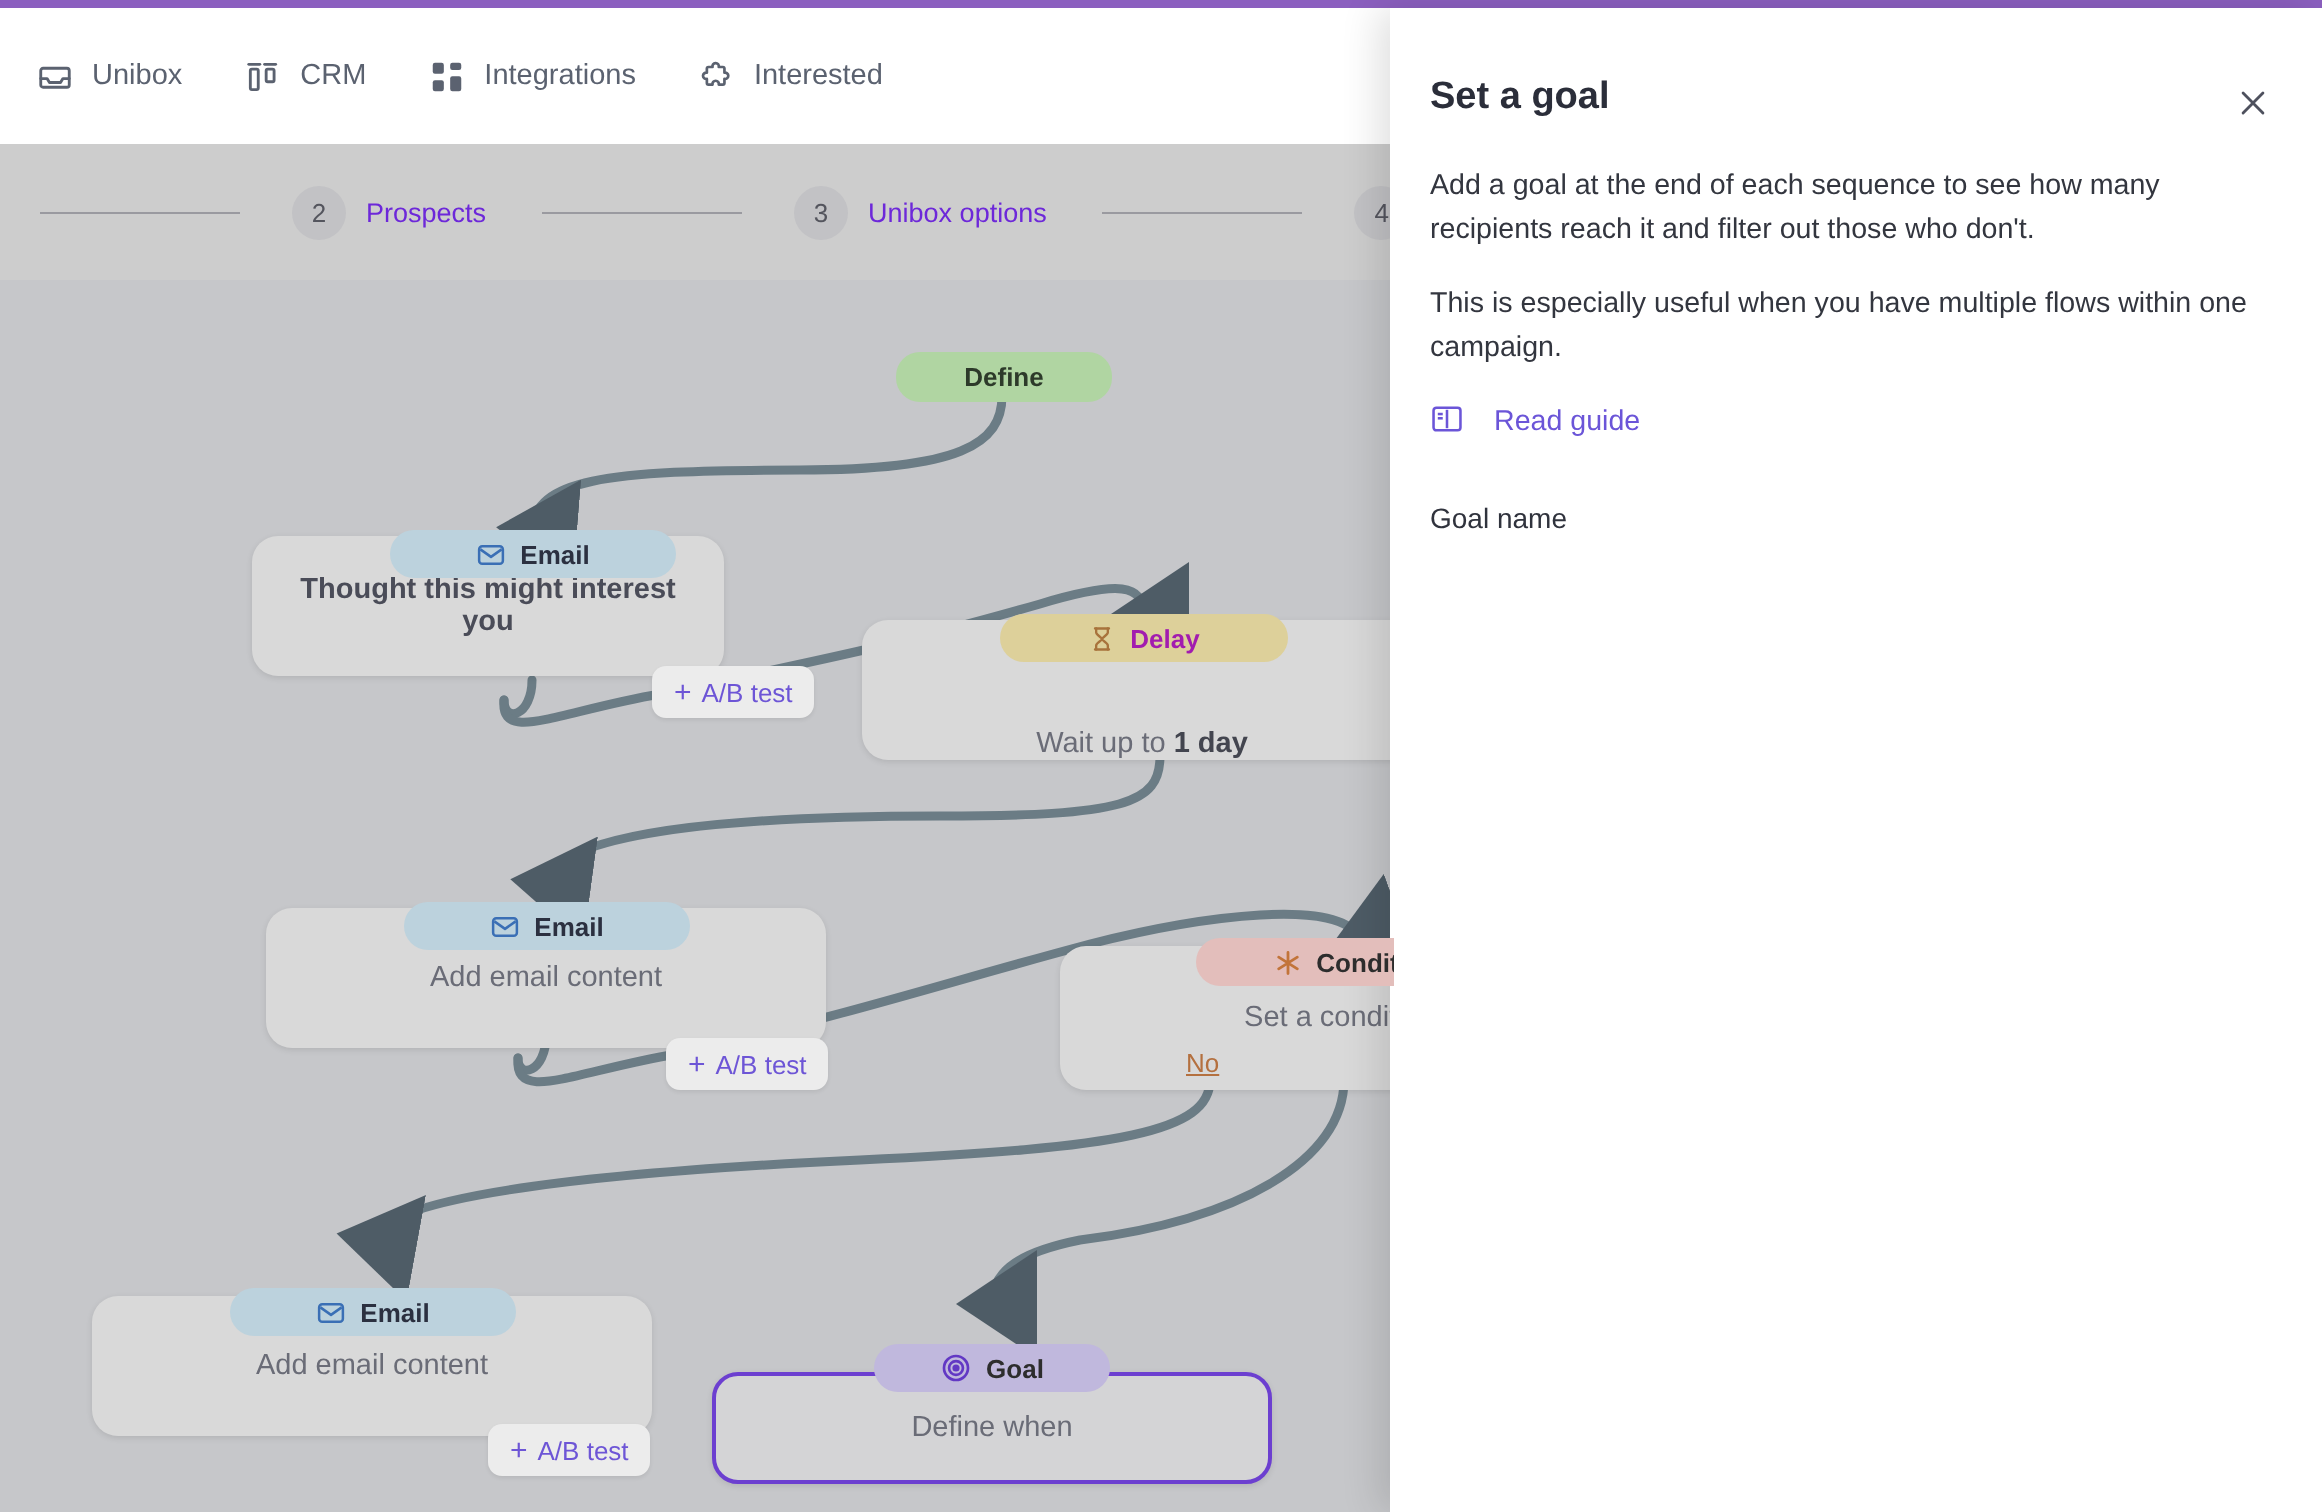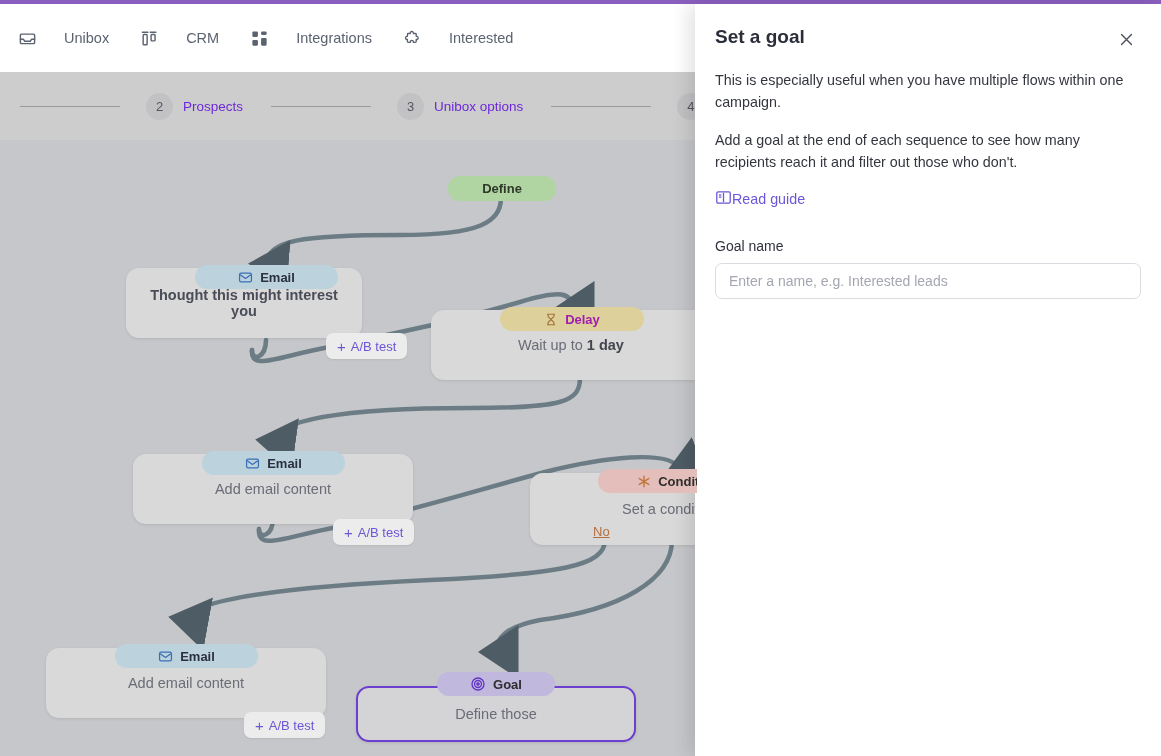--- a/index.html
+++ b/index.html
@@ -22,21 +22,21 @@
   }
 
   
   .app-header {
     position: absolute; left: 0; top: 4px; width: 697px; height: 68px;
     background: #ffffff;
     display: flex; align-items: center;
     padding-left: 18px;
   }
   .nav-item {
-    display: flex; align-items: center; gap: 27px;
+    display: flex; align-items: center; gap: 9px;
     margin-right: 31px;
     color: #5b6270;
     font-size: 14.5px;
     cursor: pointer;
     white-space: nowrap;
   }
   .nav-item .ico { display: flex; align-items: center; justify-content: center; width: 19px; height: 19px; }
   .nav-item .ico svg { display: block; }
 
   
@@ -116,36 +116,36 @@
     z-index: 4;
   }
 
   .node.goalnode { border: 2px solid #6c3fd0; background:#d4d4d6; }
 
   
   .panel {
     position: absolute; right: 0; top: 4px; width: 466px; height: 752px;
     background: #ffffff;
     box-shadow: -6px 0 18px rgba(0,0,0,0.12);
-    padding: 20px 20px 0 20px;
+    padding: 32px 20px 0 20px;
   }
   .panel-head { display: flex; align-items: flex-start; justify-content: space-between; }
   .panel-title { font-size: 19px; font-weight: bold; color: #2b2e3a; line-height: 1.2; padding-top:2px;}
   .close-btn {
     width: 30px; height: 30px; display: flex; align-items: center; justify-content: center;
     cursor: pointer; color: #5a5d6b; border-radius: 5px;
   }
   .panel-para {
     margin-top: 17px;
     font-size: 14.3px; color: #33363f; line-height: 1.52;
   }
   .panel-para.second { margin-top: 16px; }
   .read-guide {
     margin-top: 15px;
-    display: flex; align-items: center; gap: 0;
+    display: flex; align-items: center; gap: 15px;
     color: #6b55d8; font-size: 14.3px; cursor: pointer;
   }
   .field-label {
     margin-top: 29px;
     font-size: 14px; color: #30333d;
   }
   .goal-input {
     margin-top: 9px;
     width: 100%; height: 36px;
     border: 1px solid #dadce2; border-radius: 7px;
@@ -274,21 +274,21 @@
           <path d="M3.5 7.5 L12 13.5 L20.5 7.5"></path>
         </svg>
       </span>
       <span>Email</span>
     </div>
     <div class="abtest" style="left:326px; top:193px;">
       <span class="plus">+</span>
       <span>A/B test</span>
     </div>
 
-    <div class="node" style="left:431px; top:170px; width:280px; height:70px;">
+    <div class="node" style="left:431px; top:170px; width:280px; height:70px;align-items:flex-end;">
       <div class="node-body">
         <span>Wait up to </span><span class="b">1 day</span>
       </div>
     </div>
     <div class="pill delay" style="left:500px; top:167px; width:144px;">
       <span>
         <svg width="14" height="15" viewBox="0 0 24 24" fill="none" stroke="#a8733c" stroke-width="2" stroke-linecap="round" stroke-linejoin="round">
           <path d="M6 3h12M6 21h12"></path>
           <path d="M7 3v3.5c0 2 5 4.2 5 5.5 0 1.3-5 3.5-5 5.5V21"></path>
           <path d="M17 3v3.5c0 2-5 4.2-5 5.5 0 1.3 5 3.5 5 5.5V21"></path>
@@ -338,21 +338,21 @@
         </svg>
       </span>
       <span>Email</span>
     </div>
     <div class="abtest" style="left:244px; top:572px;">
       <span class="plus">+</span>
       <span>A/B test</span>
     </div>
 
     <div class="node goalnode" style="left:356px; top:546px; width:280px; height:56px;">
-      <div class="node-body">Define those</div>
+      <div class="node-body">Define when</div>
     </div>
     <div class="pill goal" style="left:437px; top:532px; width:118px;">
       <span>
         <svg width="16" height="16" viewBox="0 0 24 24" fill="none" stroke="#6238c4" stroke-width="2">
           <circle cx="12" cy="12" r="9"></circle>
           <circle cx="12" cy="12" r="5.2"></circle>
           <circle cx="12" cy="12" r="1.7" fill="#6238c4"></circle>
         </svg>
       </span>
       <span>Goal</span>
@@ -363,32 +363,31 @@
   <div class="panel">
     <div class="panel-head">
       <div class="panel-title">Set a goal</div>
       <div class="close-btn">
         <svg width="17" height="17" viewBox="0 0 24 24" fill="none" stroke="#4e515e" stroke-width="2" stroke-linecap="round">
           <path d="M5 5 L19 19 M19 5 L5 19"></path>
         </svg>
       </div>
     </div>
 
+    <div class="panel-para">Add a goal at the end of each sequence to see how many recipients reach it and filter out those who don't.</div>
     <div class="panel-para second">This is especially useful when you have multiple flows within one campaign.</div>
-    <div class="panel-para">Add a goal at the end of each sequence to see how many recipients reach it and filter out those who don't.</div>
 
     <div class="read-guide">
       <span>
         <svg width="17" height="17" viewBox="0 0 24 24" fill="none" stroke="#6b55d8" stroke-width="1.8" stroke-linejoin="round">
           <rect x="2.5" y="4" width="19" height="16" rx="2"></rect>
           <line x1="12" y1="5.5" x2="12" y2="18.5"></line>
           <line x1="5.5" y1="8.5" x2="9" y2="8.5"></line>
           <line x1="5.5" y1="11.5" x2="9" y2="11.5"></line>
         </svg>
       </span>
       <span>Read guide</span>
     </div>
 
     <div class="field-label">Goal name</div>
-    <input class="goal-input" type="text" placeholder="Enter a name, e.g. Interested leads" style="">
   </div>
 
 </div>
 
 </body></html>

